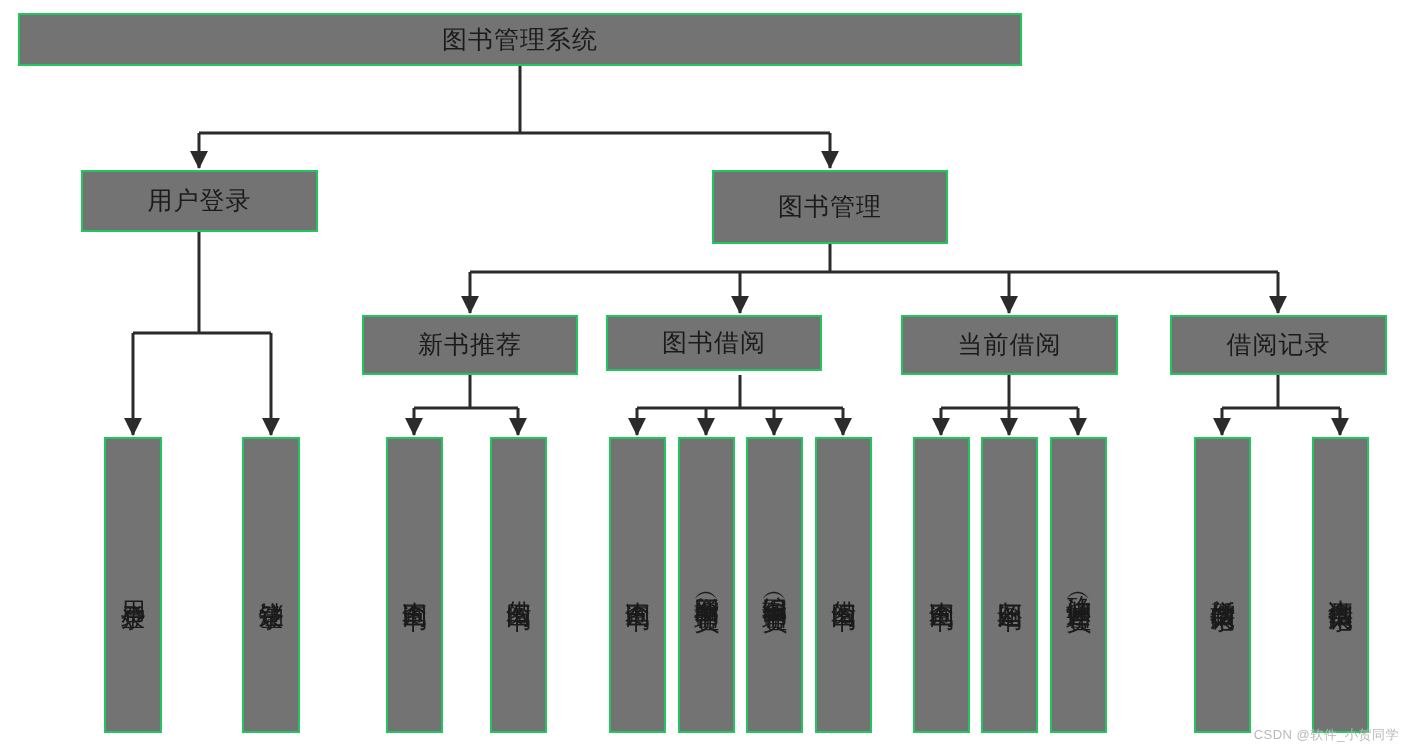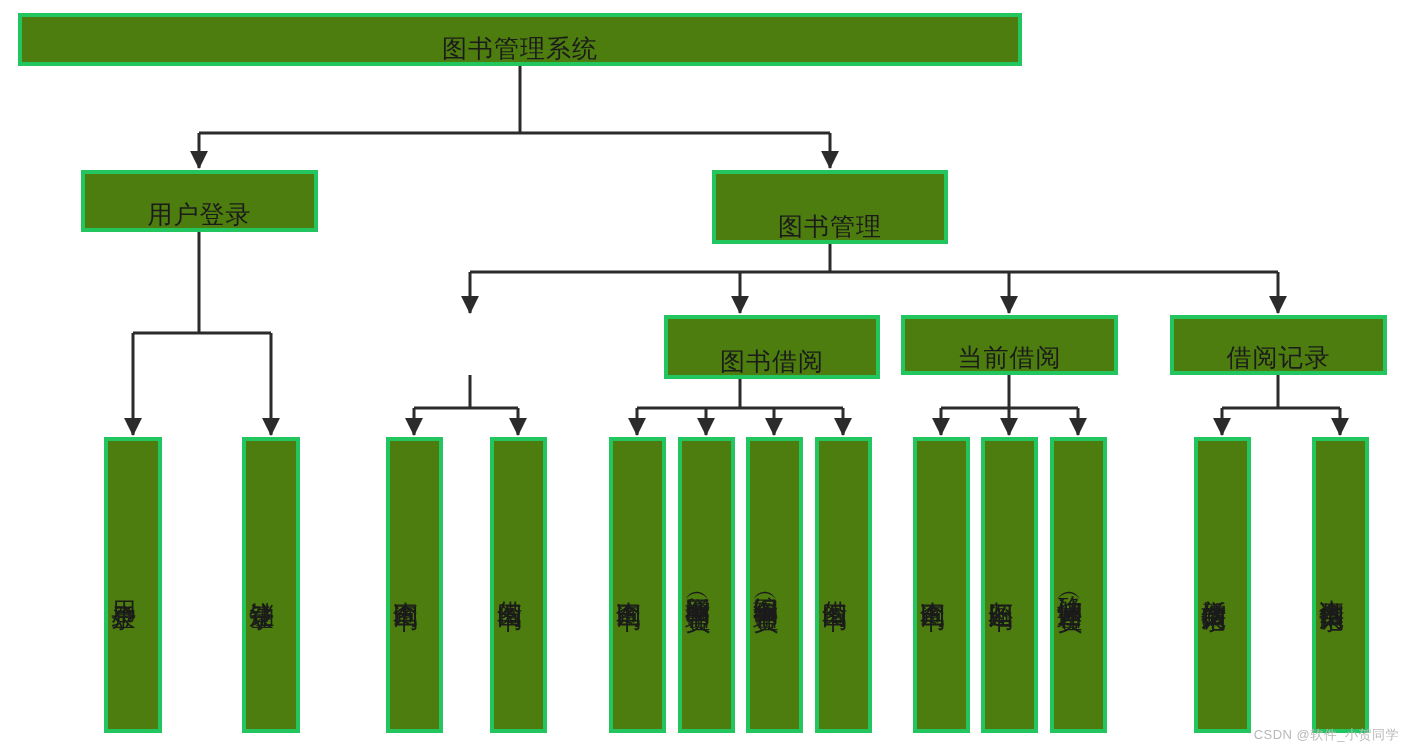--- a/index.html
+++ b/index.html
@@ -20,24 +20,24 @@
   svg#wires {
     position: absolute;
     left: 0;
     top: 0;
     width: 1405px;
     height: 747px;
   }
   .node {
     position: absolute;
     box-sizing: border-box;
-    background: #4d7c0f;
-    border: 4px solid #22c55e;
+    background: #737373;
+    border: 2px solid #22c55e;
     display: flex;
-    align-items: flex-end;
+    align-items: center;
     justify-content: center;
     color: #1b1b1b;
   }
   .node.horiz {
     font-size: 25px;
     line-height: 1.1;
     letter-spacing: 1px;
   }
   .node.vert {
     writing-mode: vertical-rl;
@@ -123,21 +123,24 @@
     <span>图书管理系统</span>
   </div>
 
   <div class="node horiz" style="left:81px; top:170px; width:237px; height:62px;">
     <span>用户登录</span>
   </div>
   <div class="node horiz" style="left:712px; top:170px; width:236px; height:74px;">
     <span>图书管理</span>
   </div>
 
-  <div class="node horiz" style="left:664px; top:315px; width:216px; height:64px;">
+  <div class="node horiz" style="left:362px; top:315px; width:216px; height:60px;">
+    <span>新书推荐</span>
+  </div>
+  <div class="node horiz" style="left:606px; top:315px; width:216px; height:56px;">
     <span>图书借阅</span>
   </div>
   <div class="node horiz" style="left:901px; top:315px; width:217px; height:60px;">
     <span>当前借阅</span>
   </div>
   <div class="node horiz" style="left:1170px; top:315px; width:217px; height:60px;">
     <span>借阅记录</span>
   </div>
 
   <div class="node vert" style="left:104px; top:437px; width:58px; height:296px;">

